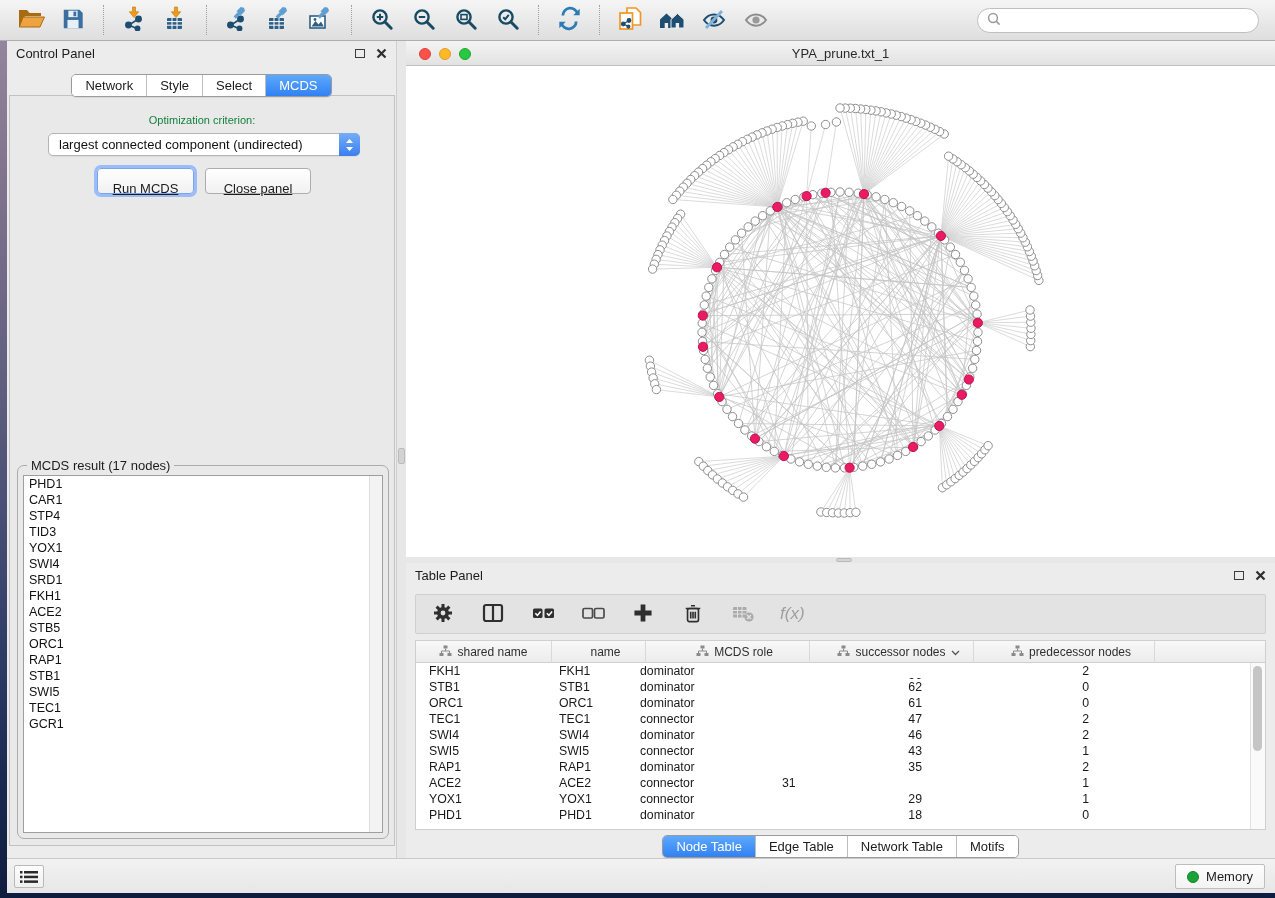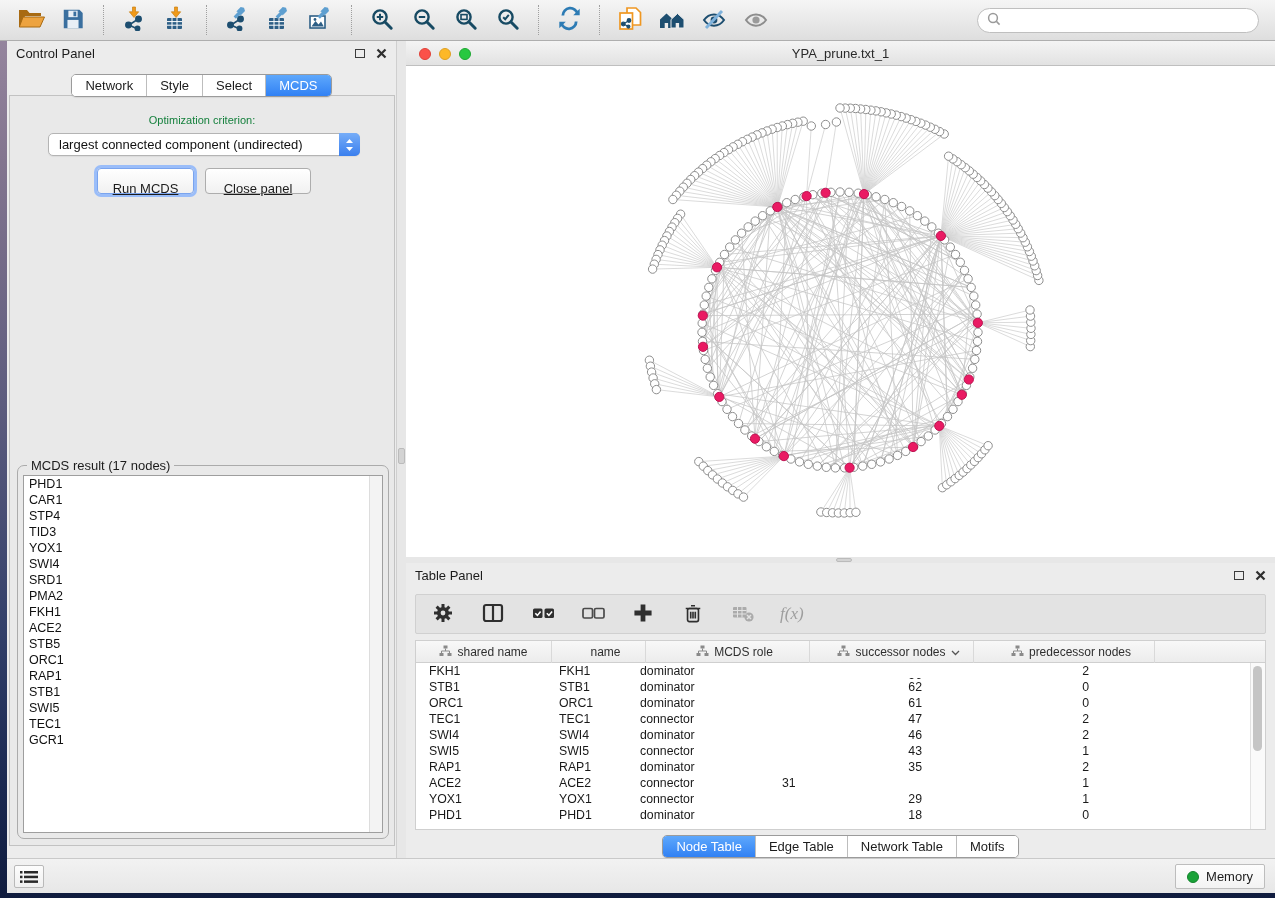--- a/index.html
+++ b/index.html
@@ -77,21 +77,21 @@
   .light.green { background:#28c840; border:1px solid #1ea832; }
   .nv-title { text-align:center; font-size:13px; line-height:25px; color:#2a2a2a; }
   .nv-canvas { position:absolute; left:0; top:25px; width:869px; height:491px; }
   .nv-canvas svg { display:block; }
 
   
   .tpanel { position:absolute; left:399px; top:522px; width:869px; height:295px; background:#ececec; }
   .tp-toolbar { position:absolute; left:9px; top:31px; width:851px; height:40px; background:#e3e3e3;
     border:1px solid #d0d0d0; border-radius:2px; display:flex; align-items:center; padding:0 14px; gap:24px; }
   .tt-btn { background:none; border:none; width:26px; height:26px; display:flex; align-items:center; justify-content:center; cursor:pointer; }
-  .fx-label { font-family:Liberation Serif, serif; font-style:italic; font-size:17px; color:#9e9e9e; }
+  .fx-label { font-family:Liberation Sans, sans-serif; font-style:italic; font-size:17px; color:#9e9e9e; }
   .tp-table { position:absolute; left:9px; top:77px; width:851px; height:190px; background:#fff; border:1px solid #cfcfcf; overflow:hidden; }
   .t-head { display:flex; height:22px; background:linear-gradient(#f8f8f8,#ececec); border-bottom:1px solid #cfcfcf;gap:14px; }
   .t-hcell { display:flex; align-items:center; justify-content:center; gap:5px; font-size:12px; color:#2f2f2f;
     border-right:1px solid #d9d9d9; height:22px; cursor:pointer; }
   .t-row { display:flex; height:16px; }
   .t-cell { font-size:12.3px; color:#1a1a1a; line-height:16px; white-space:nowrap; overflow:hidden; }
   .t-scroll { position:absolute; right:0; top:22px; bottom:0; width:15px; background:#fafafa; border-left:1px solid #e2e2e2; }
   .t-thumb { position:absolute; left:2px; top:3px; width:9px; height:85px; background:#c5c5c5; border-radius:5px; }
   .tp-tabs { position:absolute; left:0; right:0; top:272px; display:flex; justify-content:center; }
 
@@ -304,21 +304,20 @@
           <div class="result-title">MCDS result (17 nodes)</div>
           <div class="result-list" id="mcds-list">
             <div class="list-scroll"></div>
           <div class="mcds-item">PHD1</div>
               <div class="mcds-item">CAR1</div>
               <div class="mcds-item">STP4</div>
               <div class="mcds-item">TID3</div>
               <div class="mcds-item">YOX1</div>
               <div class="mcds-item">SWI4</div>
               <div class="mcds-item">SRD1</div>
-              <div class="mcds-item">PMA2</div>
               <div class="mcds-item">FKH1</div>
               <div class="mcds-item">ACE2</div>
               <div class="mcds-item">STB5</div>
               <div class="mcds-item">ORC1</div>
               <div class="mcds-item">RAP1</div>
               <div class="mcds-item">STB1</div>
               <div class="mcds-item">SWI5</div>
               <div class="mcds-item">TEC1</div>
               <div class="mcds-item">GCR1</div>
             </div>

